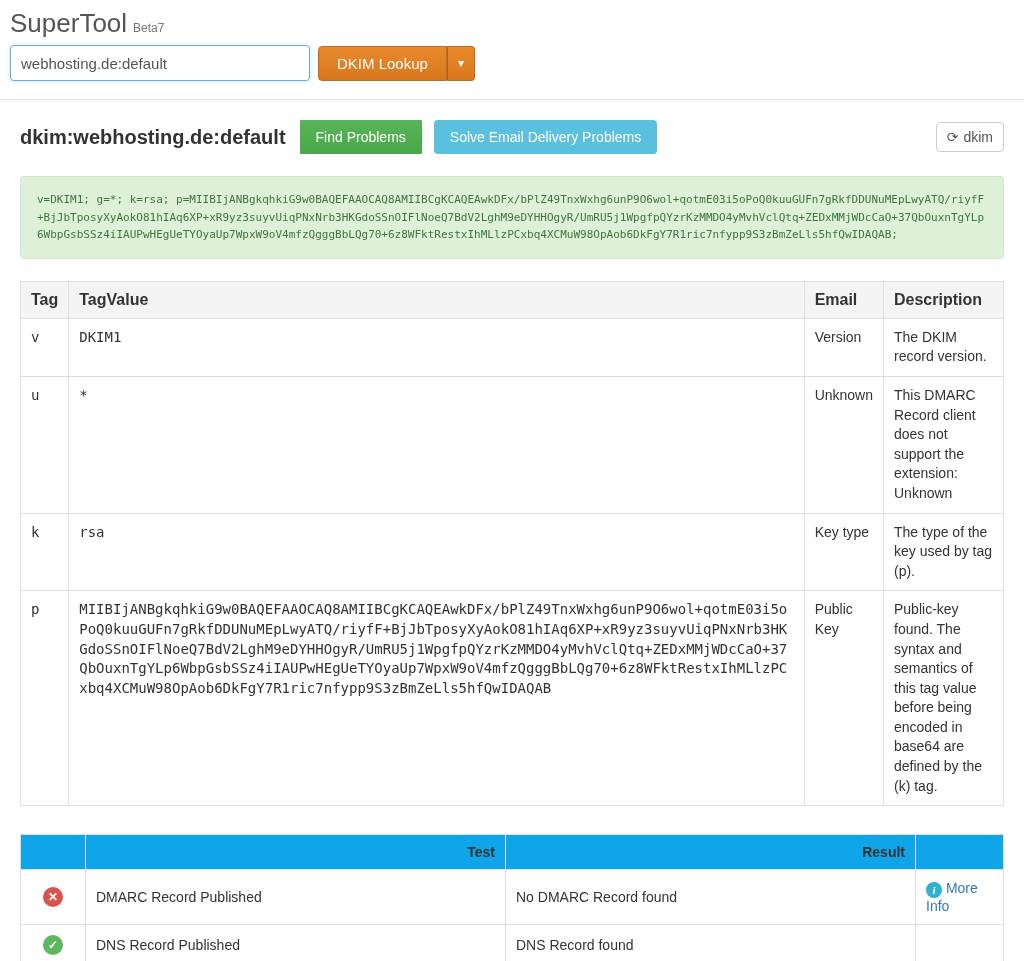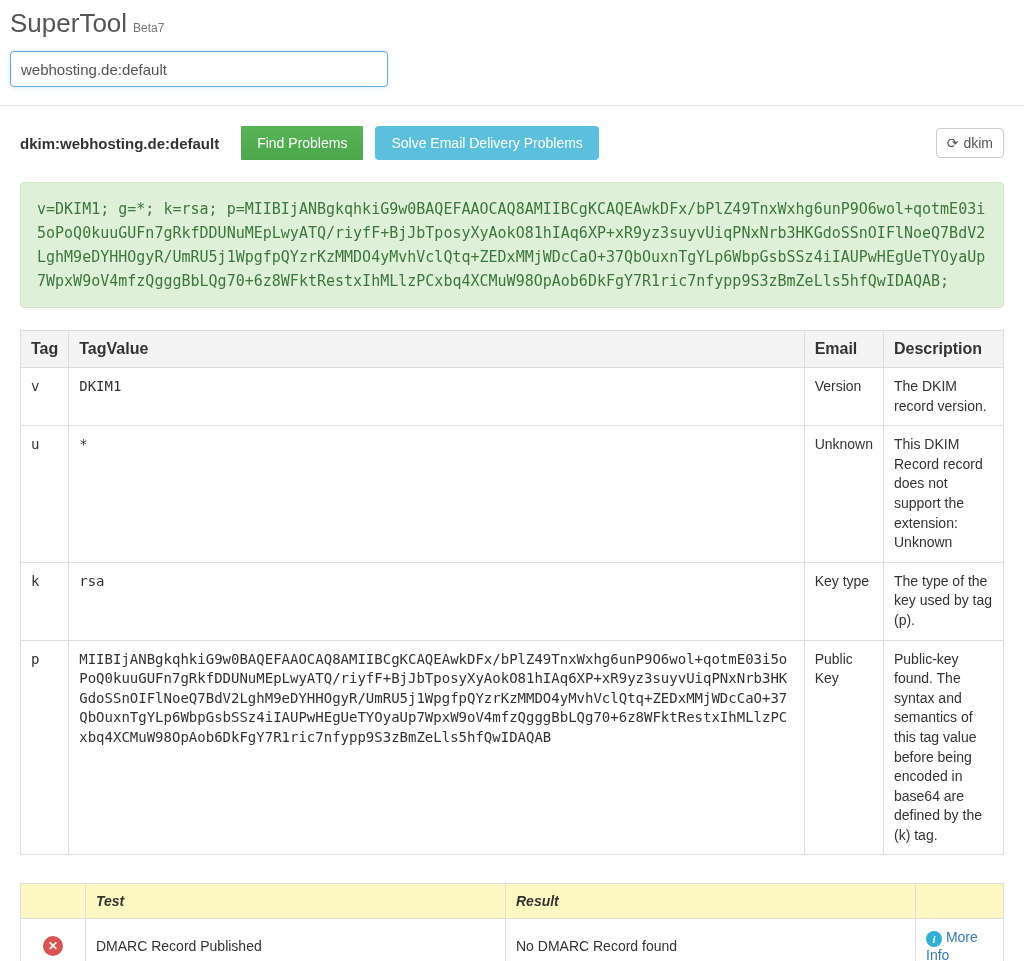--- a/index.html
+++ b/index.html
@@ -12,38 +12,38 @@
     width: 1024px;
   }
   .top-area {
     padding: 8px 10px 18px 10px;
     border-bottom: 1px solid #e4e4e4;
   }
   .brand {
     display: flex;
     align-items: baseline;
     gap: 6px;
-    margin-bottom: 12px;
+    margin-bottom: 6px;
   }
   .brand-title {
     font-size: 26px;
     color: #555;
     font-weight: 400;
   }
   .brand-beta {
     font-size: 12px;
     color: #777;
   }
   .search-row {
     display: flex;
     gap: 8px;
     align-items: center;
   }
   .search-input {
-    width: 378px;
+    width: 300px;
     height: 36px;
     border: 1px solid #67abde;
     border-radius: 4px;
     padding: 6px 10px;
     font-size: 15px;
     color: #555;
     outline: none;
     box-shadow: 0 0 4px rgba(103,171,222,0.35);
   }
   .btn-group {
@@ -71,24 +71,24 @@
   .content {
     padding: 20px;
   }
   .header-row {
     display: flex;
     align-items: center;
     gap: 12px;
     margin-bottom: 22px;
   }
   .page-title {
-    font-size: 15px;
-    font-weight: 700;
-    color: #333;
-    margin-right: 10px;
+    font-size: 20px;
+    font-weight: 700;
+    color: #333;
+    margin-right: 2px;
   }
   .btn-green {
     background: #4cae4c;
     background: linear-gradient(#57b557, #4aa74a);
     color: #fff;
     border: none;
     padding: 9px 16px;
     border-radius: 1px;
     font-size: 14px;
     cursor: pointer;
@@ -119,21 +119,21 @@
   .refresh-icon {
     display: inline-block;
     font-size: 14px;
   }
   .record-box {
     background: #dff0d8;
     border: 1px solid #d0e9c6;
     border-radius: 4px;
     padding: 14px 16px;
     font-family: Menlo, Consolas, monospace;
-    font-size: 15px;
+    font-size: 11px;
     color: #3c763d;
     line-height: 1.6;
     word-break: break-all;
     margin-bottom: 22px;
   }
   table.data {
     width: 100%;
     border-collapse: collapse;
     margin-bottom: 28px;
   }
@@ -162,27 +162,26 @@
   }
   .col-tag { width: 36px; }
   .col-name { width: 70px; }
   .col-desc { width: 120px; }
 
   table.tests {
     width: 100%;
     border-collapse: collapse;
   }
   table.tests th {
-    background: #fef9c3;
-    text-align: left;
+    background: #0ea5e9;
+    text-align: right;
     font-weight: 700;
     padding: 9px 10px;
     border: 1px solid #ddd;
     font-size: 14px;
-    font-style: italic;
   }
   table.tests td {
     padding: 10px 10px;
     border: 1px solid #ddd;
     vertical-align: middle;
     font-size: 14px;
     color: #333;
   }
   .col-status { width: 65px; text-align:center;}
   .col-test { width: 420px; }
@@ -226,20 +225,26 @@
 </head>
 <body>
 
 <div class="top-area">
   <div class="brand">
     <span class="brand-title">SuperTool</span>
     <span class="brand-beta">Beta7</span>
   </div>
   <div class="search-row">
     <input class="search-input" type="text" value="webhosting.de:default" style="">
+    <div class="btn-group">
+      <button class="btn-orange">DKIM Lookup</button>
+      <button class="btn-orange-caret">
+        <span>▾</span>
+      </button>
+    </div>
   </div>
 </div>
 
 <div class="content">
   <div class="header-row">
     <span class="page-title">dkim:webhosting.de:default</span>
     <button class="btn-green">Find Problems</button>
     <button class="btn-blue">Solve Email Delivery Problems</button>
     <div class="spacer"></div>
     <button class="btn-refresh">
@@ -263,21 +268,21 @@
       <tr>
         <td class="mono">v</td>
         <td class="mono">DKIM1</td>
         <td>Version</td>
         <td>The DKIM record version.</td>
       </tr>
       <tr>
         <td class="mono">u</td>
         <td class="mono">*</td>
         <td>Unknown</td>
-        <td>This DKIM Record record does not support the extension: Unknown</td>
+        <td>This DMARC Record client does not support the extension: Unknown</td>
       </tr>
       <tr>
         <td class="mono">k</td>
         <td class="mono">rsa</td>
         <td>Key type</td>
         <td>The type of the key used by tag (p).</td>
       </tr>
       <tr>
         <td class="mono">p</td>
         <td class="mono">MIIBIjANBgkqhkiG9w0BAQEFAAOCAQ8AMIIBCgKCAQEAwkDFx/bPlZ49TnxWxhg6unP9O6wol+qotmE03i5oPoQ0kuuGUFn7gRkfDDUNuMEpLwyATQ/riyfF+BjJbTposyXyAokO81hIAq6XP+xR9yz3suyvUiqPNxNrb3HKGdoSSnOIFlNoeQ7BdV2LghM9eDYHHOgyR/UmRU5j1WpgfpQYzrKzMMDO4yMvhVclQtq+ZEDxMMjWDcCaO+37QbOuxnTgYLp6WbpGsbSSz4iIAUPwHEgUeTYOyaUp7WpxW9oV4mfzQgggBbLQg70+6z8WFktRestxIhMLlzPCxbq4XCMuW98OpAob6DkFgY7R1ric7nfypp9S3zBmZeLls5hfQwIDAQAB</td>

